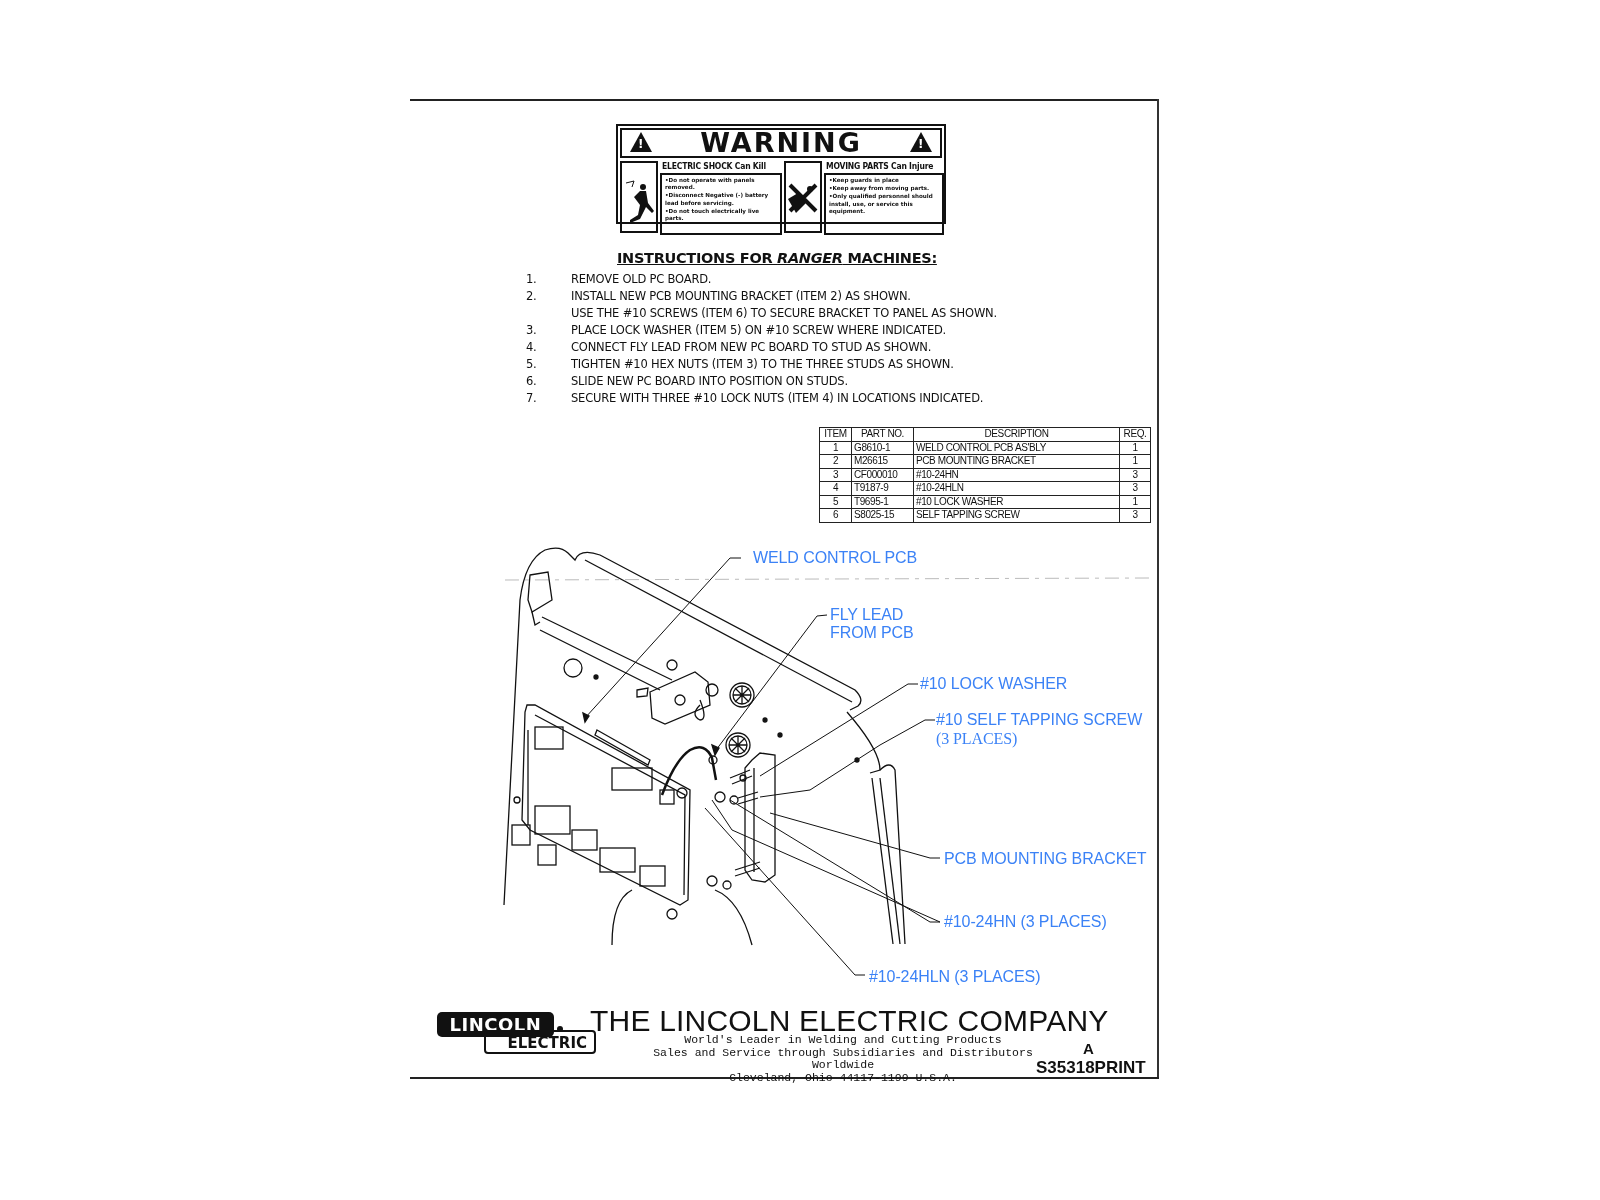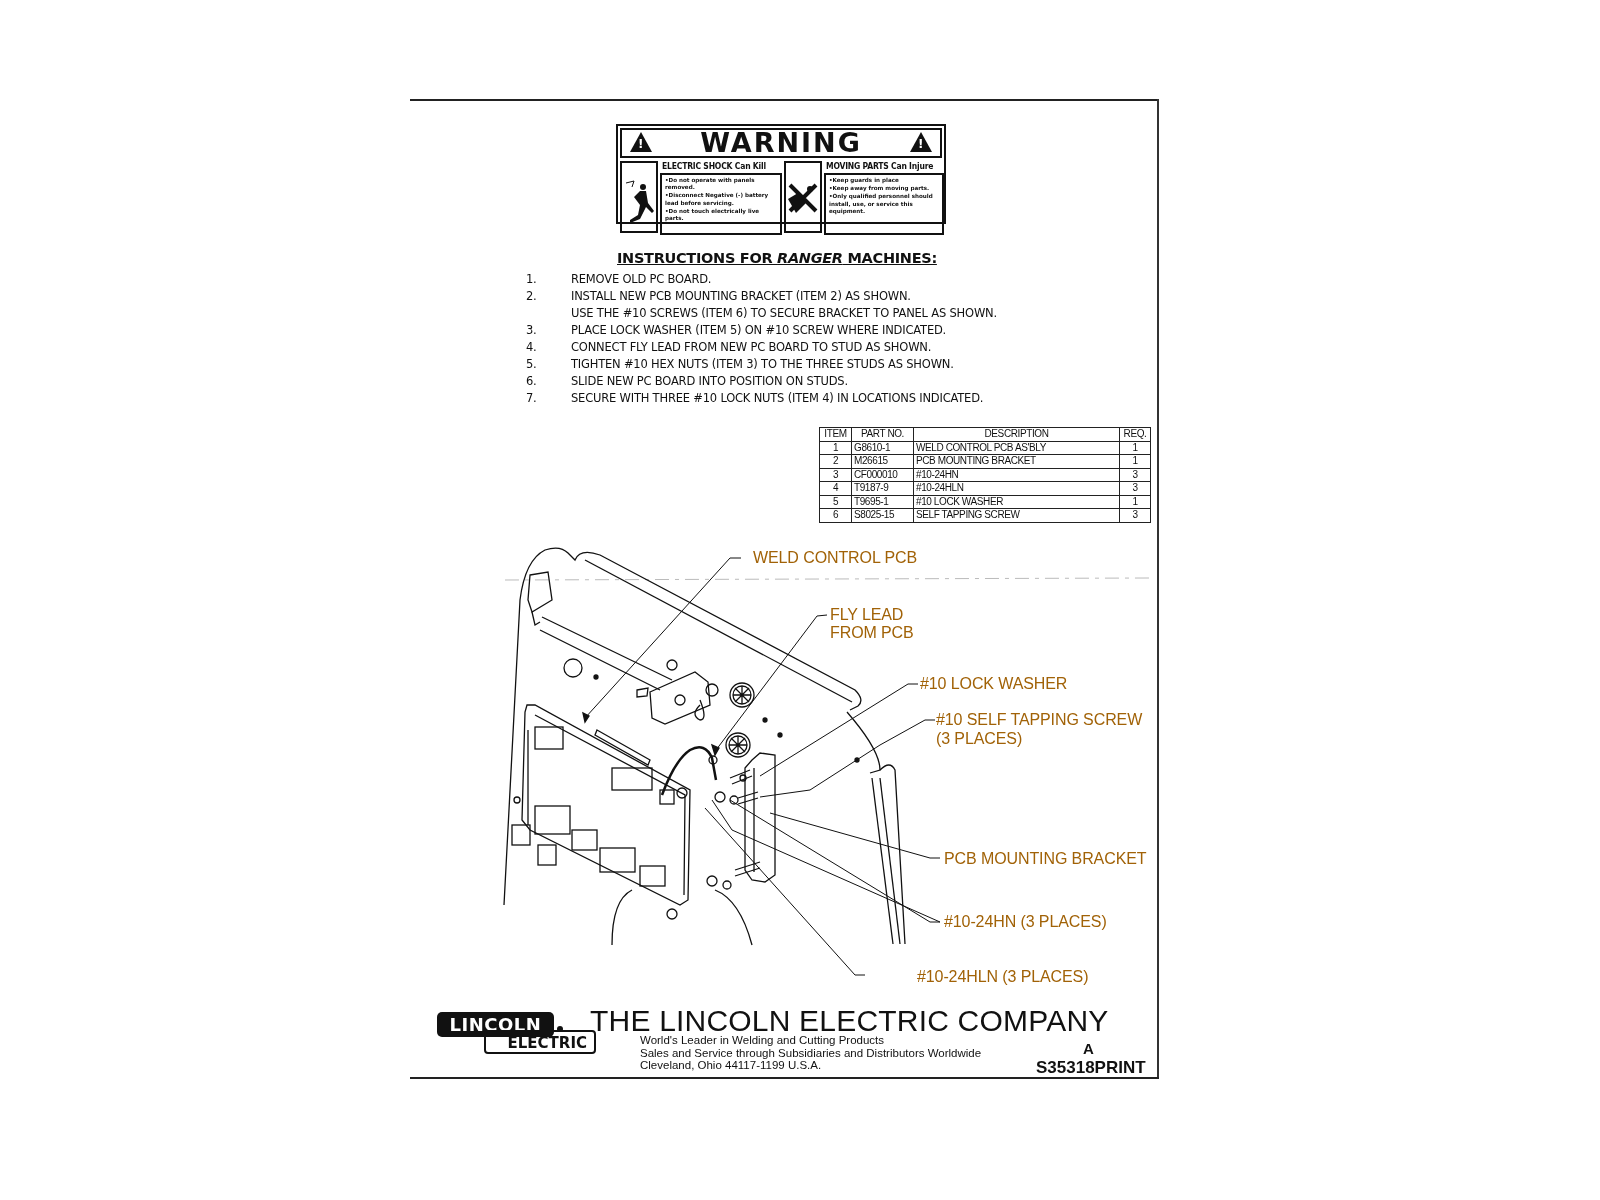--- a/index.html
+++ b/index.html
@@ -30,28 +30,28 @@
   .step-num { width: 45px; }
 
   
   .parts { left: 819px; top: 427px; border-collapse: collapse; font-family: "Liberation Sans", sans-serif; font-size: 10px; letter-spacing: -0.4px; }
   .parts th, .parts td { border: 1px solid #222; padding: 0 2px; height: 12.5px; line-height: 12px; font-weight: normal; margin-left: 36px; }
   .parts th { text-align: center; }
   .parts td.c { text-align: center; }
   .parts td.l { text-align: left; }
 
   
-  .callout { font-family: "Liberation Sans", sans-serif; font-size: 16px; letter-spacing: -0.1px; white-space: nowrap; line-height: 18px; color: #a16207; }
+  .callout { font-family: "Liberation Sans", sans-serif; font-size: 16px; letter-spacing: -0.1px; white-space: nowrap; line-height: 18px; color: #3b82f6; }
 
   
   .logo-top { left: 437px; top: 1012px; width: 117px; height: 25px; background: #111; border-radius: 5px; color: #fff; font: bold 18px "DejaVu Sans", sans-serif; text-align: center; line-height: 25px; letter-spacing: 0.5px; }
   .logo-dot { left: 557px; top: 1026px; width: 6px; height: 6px; border-radius: 50%; background: #111; }
   .logo-bottom { left: 456px; top: 1030px; width: 112px; height: 24px; border: 2px solid #111; border-radius: 4px; box-sizing: border-box; color: #111; font: bold 15px "DejaVu Sans", sans-serif; text-align: right; padding-right: 7px; line-height: 22px; margin-left: 28px; }
   .company { left: 590px; top: 1004px; font-family: "Liberation Sans", sans-serif; font-size: 30px; letter-spacing: 0.2px; white-space: nowrap; }
-  .tag { left: 640px; top: 1034px; width: 406px; font-family: Liberation Sans, sans-serif; font-size: 11.5px; line-height: 12.5px; }
+  .tag { left: 640px; top: 1034px; width: 406px; text-align: center; font-family: Liberation Mono, monospace; font-size: 11.5px; line-height: 12.5px; }
   .rev { left: 1083px; top: 1040px; font: bold 15px "Liberation Sans", sans-serif; }
   .docno { left: 1036px; top: 1058px; font: bold 17px "Liberation Sans", sans-serif; white-space: nowrap; }
   svg.drawing { position: absolute; left: 0; top: 0; }
 </style>
 </head>
 <body>
 
 <div class="abs frame-top"></div>
 <div class="abs frame-right"></div>
 <div class="abs frame-bottom"></div>
@@ -257,24 +257,24 @@
   <path d="M940 922 L930 922 L730 800" stroke-width="1"></path>
   <path d="M712 800 L732 830 L940 922" stroke-width="1"></path>
   <path d="M865 975 L855 975 L705 808" stroke-width="1"></path>
 </svg>
 
 <div class="abs callout" style="left:753px; top:549px;">WELD CONTROL PCB</div>
 <div class="abs callout" style="left:830px; top:606px;text-align:right;">FLY LEAD</div>
 <div class="abs callout" style="left:830px; top:624px;">FROM PCB</div>
 <div class="abs callout" style="left:920px; top:675px;">#10 LOCK WASHER</div>
 <div class="abs callout" style="left:936px; top:711px;">#10 SELF TAPPING SCREW</div>
-<div class="abs callout" style="left:936px; top:730px;">(3 PLACES)</div>
+<div class="abs callout" style="left:936px; top:730px;font-family:Liberation Serif, serif;">(3 PLACES)</div>
 <div class="abs callout" style="left:944px; top:850px;">PCB MOUNTING BRACKET</div>
 <div class="abs callout" style="left:944px; top:913px;">#10-24HN (3 PLACES)</div>
-<div class="abs callout" style="left:917px; top:968px;">#10-24HLN (3 PLACES)</div>
+<div class="abs callout" style="left:869px; top:968px;">#10-24HLN (3 PLACES)</div>
 
 <div class="abs logo-top">LINCOLN</div>
 <div class="abs logo-dot"></div>
 <div class="abs logo-bottom">ELECTRIC</div>
 <div class="abs company">THE LINCOLN ELECTRIC COMPANY</div>
 <div class="abs tag">
   <div>World's Leader in Welding and Cutting Products</div>
   <div>Sales and Service through Subsidiaries and Distributors Worldwide</div>
   <div>Cleveland, Ohio 44117-1199  U.S.A.</div>
 </div>

